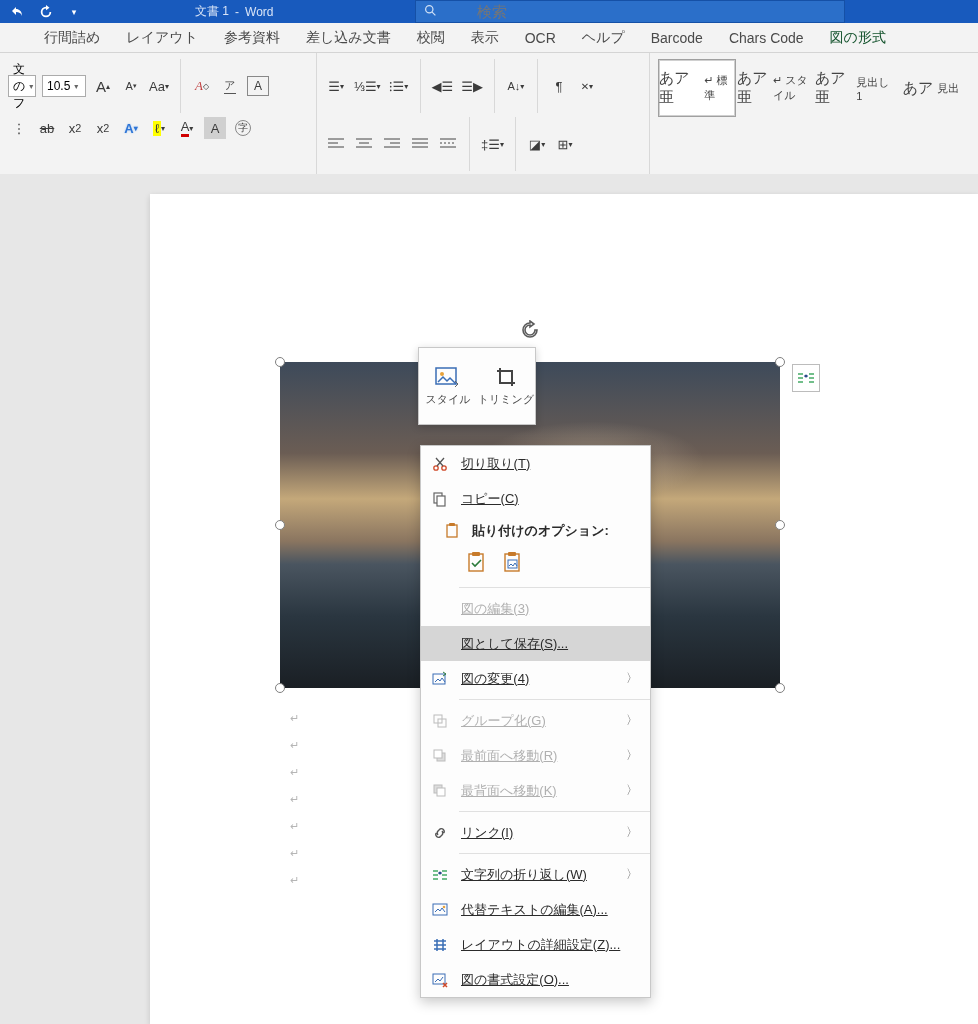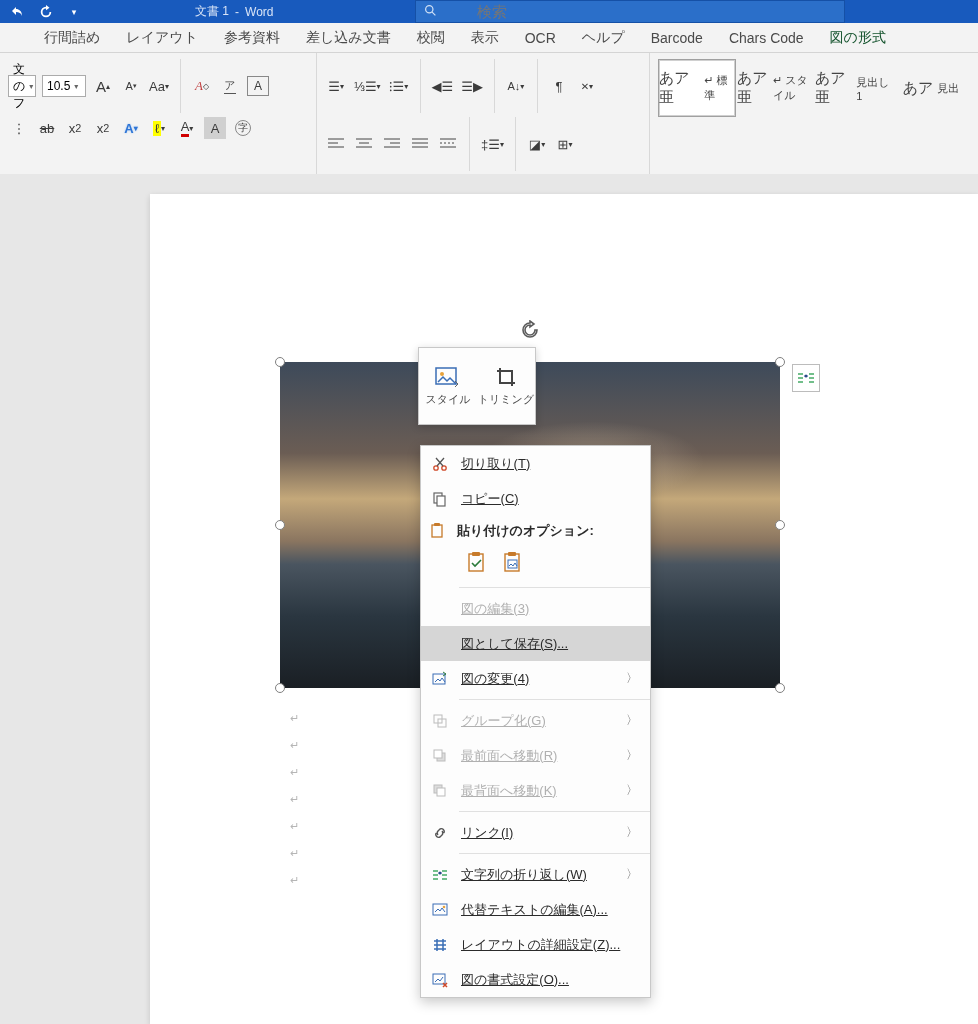--- a/index.html
+++ b/index.html
@@ -55,21 +55,21 @@
 .mini-item .ic { width: 28px; height: 22px; display: flex; align-items: center; justify-content: center; }
 
 .ctx-menu { position: absolute; left: 420px; top: 445px; width: 231px; background: #fdfdfd; border: 1px solid #c8c8c8; box-shadow: 0 4px 12px rgba(0,0,0,0.22); font-size: 13px; color: #2b2b2b; }
 .ctx-item { display: flex; align-items: center; height: 35px; padding: 0 10px 0 10px; gap: 12px; position: relative; }
 .ctx-item.disabled { color: #b0b0b0; }
 .ctx-item.hover { background: #d6d6d6; }
 .ctx-item .ic { width: 18px; height: 18px; display: flex; align-items: center; justify-content: center; flex-shrink: 0; }
 .ctx-item .lbl { flex: 1; text-decoration: underline; }
 .ctx-item .sub { color: #666; font-size: 12px; margin-right: 2px; }
 .ctx-sep { height: 1px; background: #e0e0e0; margin: 3px 0 3px 38px; }
-.ctx-header { display: flex; align-items: center; height: 30px; padding: 0 8px; gap: 12px; font-weight: bold; }
+.ctx-header { display: flex; align-items: center; height: 30px; padding: 0 23px; gap: 12px; font-weight: bold; }
 .paste-opts { display: flex; gap: 8px; padding: 2px 10px 8px 42px; }
 .paste-opt { width: 28px; height: 28px; border: 1px solid transparent; display: flex; align-items: center; justify-content: center; }
 
 .para-marks { position: absolute; left: 290px; top: 712px; display: flex; flex-direction: column; gap: 14px; color: #b6b6b6; font-size: 11px; }
 
 .u { text-decoration: underline; }
 </style>
 </head>
 <body>
 

